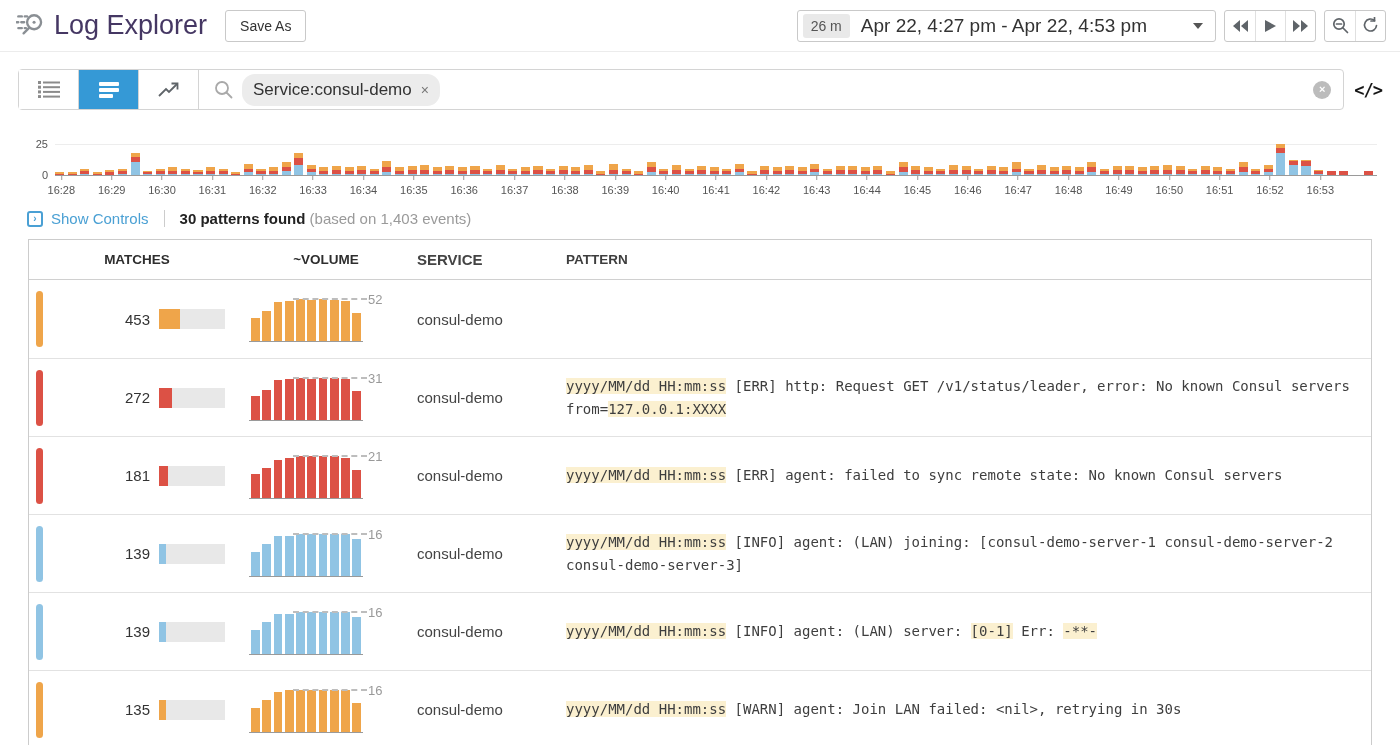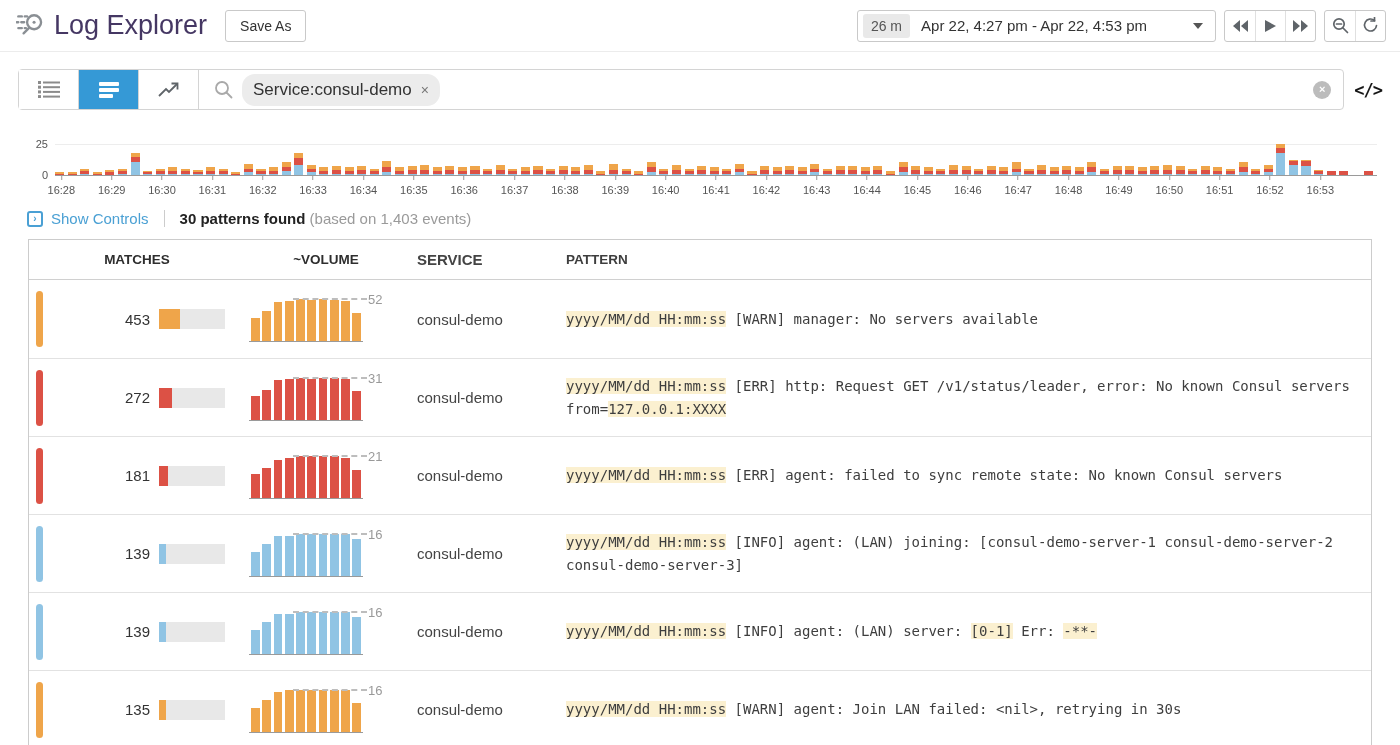--- a/index.html
+++ b/index.html
@@ -11,21 +11,21 @@
     border-bottom:1px solid #ececec; }
   .logo { margin:0 10px 0 2px; flex:0 0 auto; }
   .app-title { font-size:27px; font-weight:400; color:#453763; margin-right:18px; white-space:nowrap; }
   .btn-saveas { font-size:14px; color:#333; background:#fff; border:1px solid #c9c9c9;
     border-radius:3px; padding:7px 14px; cursor:pointer; }
   .time-ctl { margin-left:auto; display:flex; align-items:center; gap:8px; }
   .time-box { display:flex; align-items:center; height:32px; border:1px solid #c9c9c9;
     border-radius:3px; padding:0 12px 0 5px; cursor:pointer; background:#fff; }
   .dur-chip { background:#e9e9e9; border-radius:3px; padding:4px 8px; font-size:14px;
     color:#555; margin-right:11px; white-space:nowrap; }
-  .range-text { font-size:15px; color:#333; white-space:nowrap; }
+  .range-text { font-size:19px; color:#333; white-space:nowrap; }
   .caret { margin-left:46px; width:0; height:0; border-left:5px solid transparent;
     border-right:5px solid transparent; border-top:6px solid #555; }
   .btn-group { display:flex; border:1px solid #c9c9c9; border-radius:3px; height:32px; background:#fff; }
   .gbtn { width:30px; display:flex; align-items:center; justify-content:center;
     border-left:1px solid #e0e0e0; cursor:pointer; }
   .gbtn:first-child { border-left:none; }
 
   
   .toolbar-row { margin:17px 18px 0; display:flex; align-items:center; }
   .search-panel { flex:1; display:flex; align-items:center; border:1px solid #d4d4d4;
@@ -787,21 +787,20 @@
               <i style="height: 41.1923px; background: rgb(239, 165, 74);"></i>
               <i style="height: 40.3846px; background: rgb(239, 165, 74);"></i>
               <i style="height: 28.2692px; background: rgb(239, 165, 74);"></i>
             </span>
         <span class="spark-base"></span>
         <span class="spark-dash"></span>
         <span class="spark-max">52</span>
       </span>
     </div>
     <div class="c-service">consul-demo</div>
-    <div class="c-pattern"><span class="hl">yyyy/MM/dd HH:mm:ss</span><span> [WARN] manager: No servers available</span></div>
   </div>
 
   <div class="trow">
     <div class="c-sev">
           <span class="sev-bar" style="background: rgb(220, 81, 69);"></span>
         </div>
     <div class="c-matches">
       <span class="mnum">272</span>
       <span class="vol">
             <span class="vol-fill" style="width: 19%; background: rgb(220, 81, 69);"></span>

